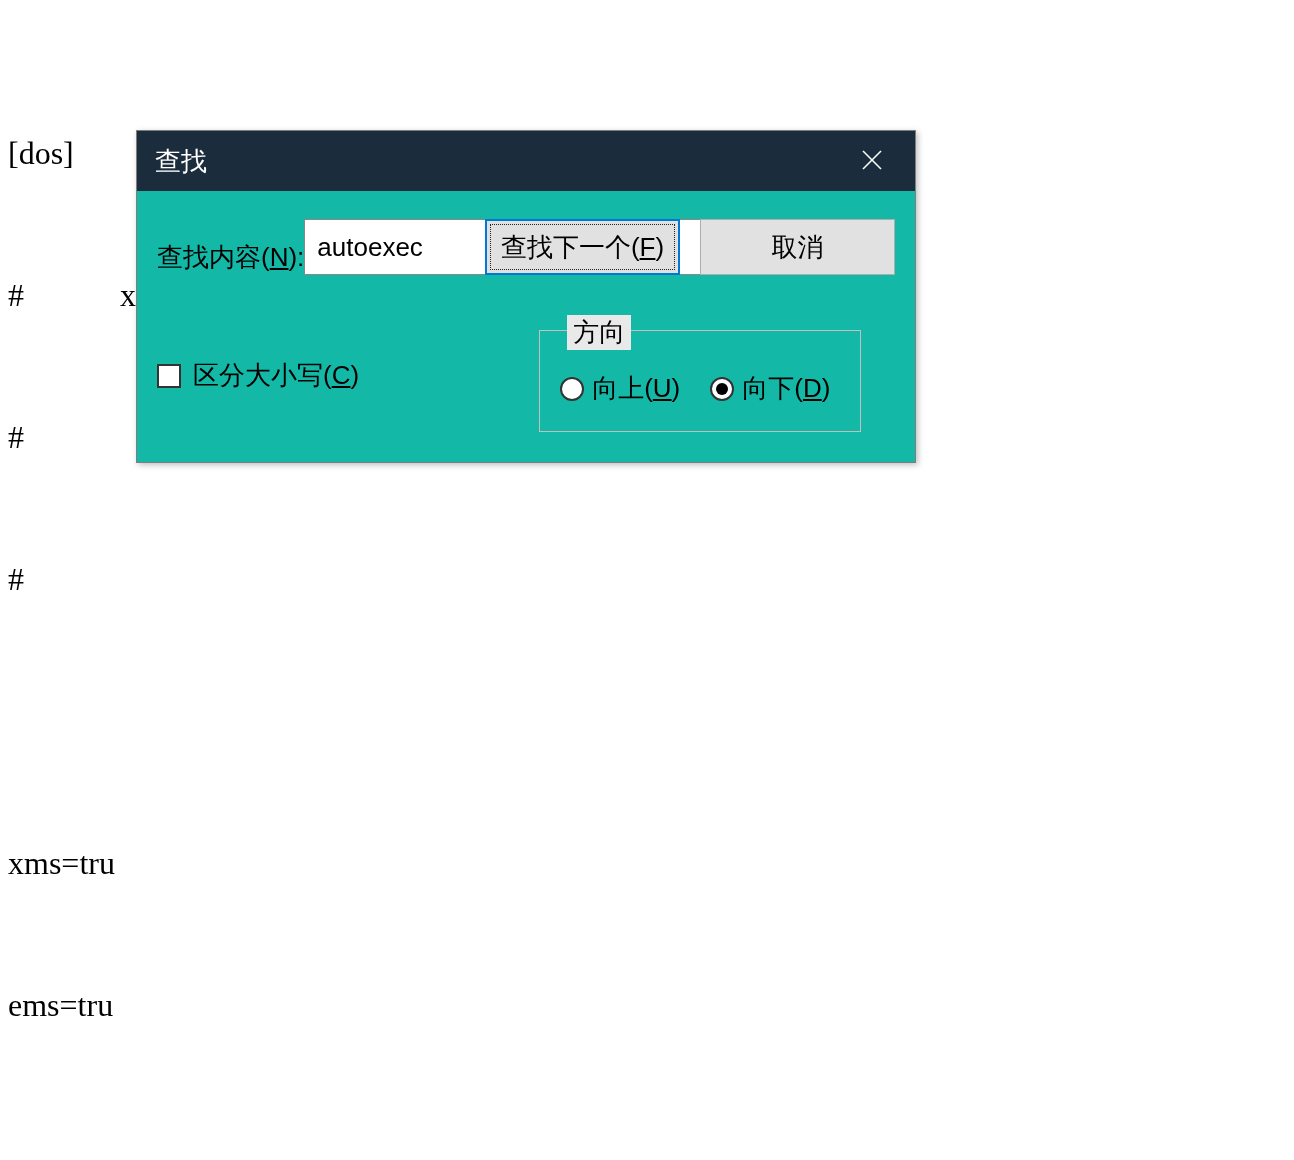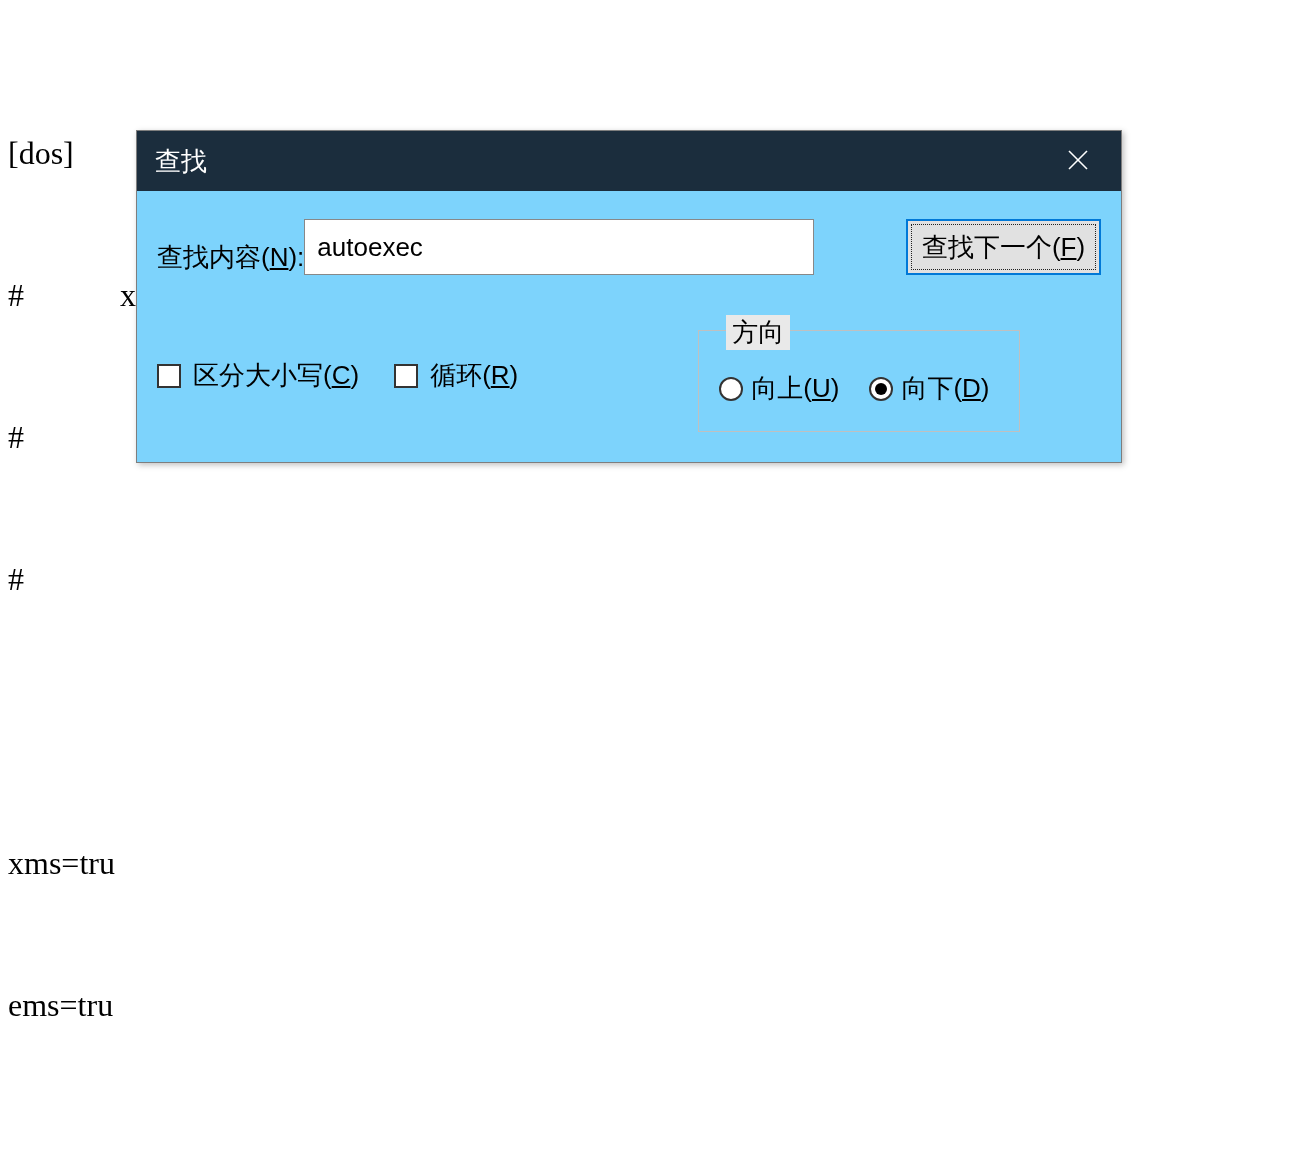--- a/index.html
+++ b/index.html
@@ -24,22 +24,22 @@
       font-family: Georgia, "Times New Roman", serif;
     }
     .editor-line {
       display: block;
       min-height: 1.48em;
     }
     .dialog {
       position: absolute;
       left: 136px;
       top: 130px;
-      width: 986px;
-      background: #7dd3fc;
+      width: 780px;
+      background: #14b8a6;
       border: 1px solid #7e7e7e;
       box-shadow: 2px 2px 6px rgba(0,0,0,0.25);
       font-family: "Microsoft YaHei", "Segoe UI", sans-serif;
     }
     .titlebar {
       background: #1b2d3d;
       color: #fff;
       height: 60px;
       display: flex;
       align-items: center;
@@ -204,31 +204,28 @@
     </div>
   </div>
   <div class="dialog-body">
     <div class="row-search">
       <span class="search-label"><span>查找内容(</span><span class="u">N</span><span>):</span></span>
       <input class="search-input" type="text" value="autoexec" style="">
     </div>
 
     <div class="btn-col">
       <button class="dlg-btn focused"><span>查找下一个(</span><span class="u">F</span><span>)</span></button>
+      <button class="dlg-btn">取消</button>
     </div>
 
     <div class="options-area">
       <div class="checkbox-group">
         <label class="chk">
           <span class="chk-box"></span>
           <span><span>区分大小写(</span><span class="u">C</span><span>)</span></span>
-        </label>
-        <label class="chk">
-          <span class="chk-box"></span>
-          <span><span>循环(</span><span class="u">R</span><span>)</span></span>
         </label>
       </div>
 
       <div class="fieldset">
         <div class="fieldset-legend">方向</div>
         <div class="radio-row">
           <label class="radio">
             <span class="radio-circle"></span>
             <span><span>向上(</span><span class="u">U</span><span>)</span></span>
           </label>

